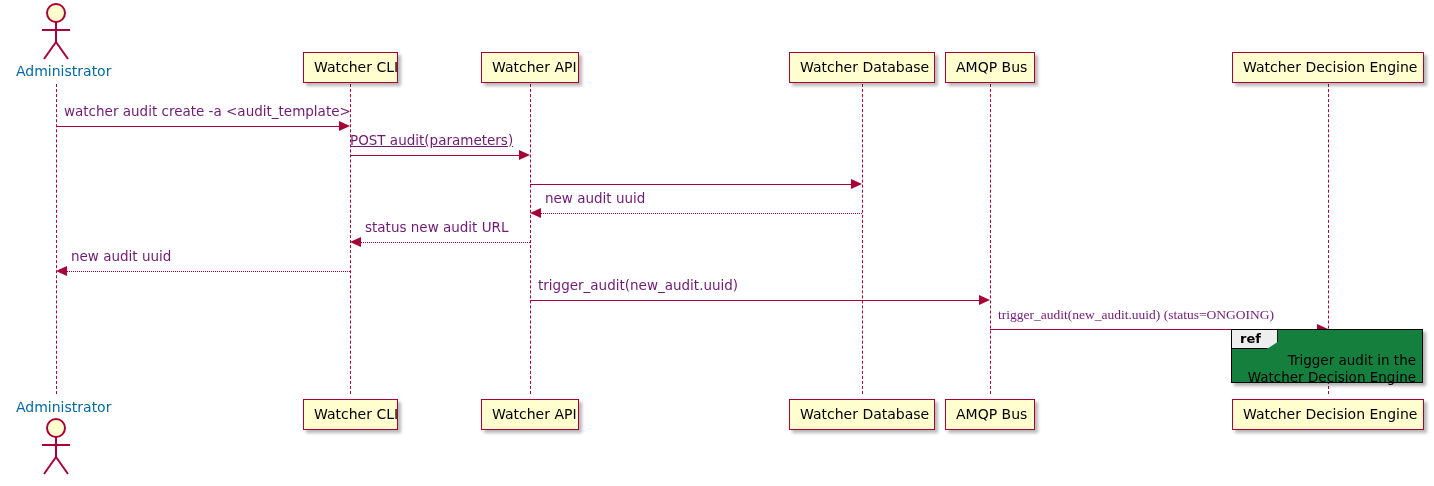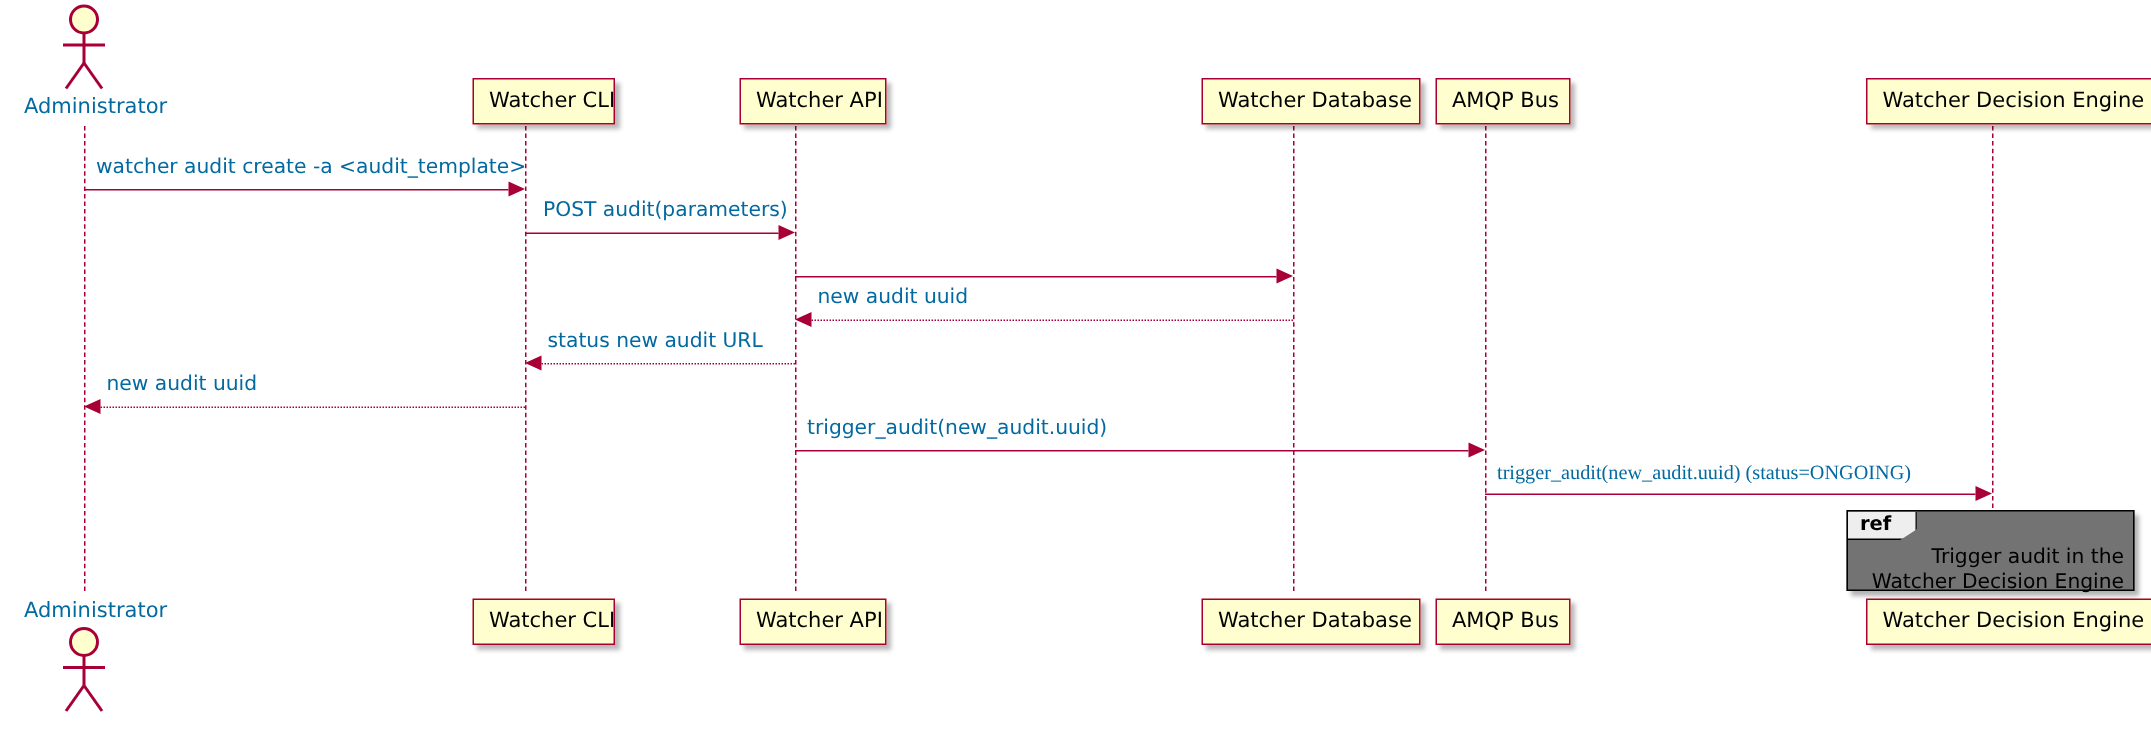--- a/index.html
+++ b/index.html
@@ -28,21 +28,20 @@
     background: #FEFECE;
     border: 1.5px solid #A80036;
     color: #000000;
     font-size: 14px;
     line-height: 1;
     text-align: center;
     white-space: nowrap;
     padding: 7px 10px 8px 10px;
     box-shadow: 3px 3px 3px rgba(0,0,0,0.28);
     border-radius: 0;
-    margin-left: 12px;
   }
   .actor-wrap {
     position: absolute;
     width: 80px;
     text-align: center;
   }
   .actor-svg { display: block; margin: 0 auto; }
   .actor-label {
     font-size: 14px;
     color: #0369a1;
@@ -67,31 +66,30 @@
     border-left: 11px solid #A80036;
   }
   .arrow-left {
     border-top: 5px solid transparent;
     border-bottom: 5px solid transparent;
     border-right: 11px solid #A80036;
   }
   .msg-label {
     position: absolute;
     font-size: 13.5px;
-    color: #0369a1;
+    color: #701a75;
     white-space: nowrap;
     line-height: 1;
   }
   .ref-frame {
     position: absolute;
     box-sizing: border-box;
-    background: #737373;
+    background: #15803d;
     border: 1.5px solid #000000;
     box-shadow: 3px 3px 3px rgba(0,0,0,0.30);
-    margin-top: 11px;
   }
   .ref-tab {
     position: absolute;
     left: 0; top: 0;
     box-sizing: border-box;
     background: #EEEEEE;
     border-right: 1.5px solid #000000;
     border-bottom: 1.5px solid #000000;
     font-weight: bold;
     font-size: 13px;
@@ -154,21 +152,21 @@
   <div class="participant" style="left:303px; top:399px; width:95px;">Watcher CLI</div>
   <div class="participant" style="left:481px; top:399px; width:98px;">Watcher API</div>
   <div class="participant" style="left:789px; top:399px; width:146px;">Watcher Database</div>
   <div class="participant" style="left:945px; top:399px; width:90px;">AMQP Bus</div>
   <div class="participant" style="left:1232px; top:399px; width:192px;">Watcher Decision Engine</div>
 
   <div class="msg-label" style="left:64px; top:105px;">watcher audit create -a &lt;audit_template&gt;</div>
   <div class="msg-line" style="left:56px; top:126px; width:283px;"></div>
   <div class="arrow-head arrow-right" style="left:339px; top:121px;"></div>
 
-  <div class="msg-label" style="left:362px; top:134px;">POST audit(parameters)</div>
+  <div class="msg-label" style="left:350px; top:134px;text-decoration:underline;">POST audit(parameters)</div>
   <div class="msg-line" style="left:350px; top:155px; width:169px;"></div>
   <div class="arrow-head arrow-right" style="left:519px; top:150px;"></div>
 
   <div class="msg-line" style="left:530px; top:184px; width:321px;"></div>
   <div class="arrow-head arrow-right" style="left:851px; top:179px;"></div>
 
   <div class="msg-label" style="left:545px; top:192px;">new audit uuid</div>
   <div class="msg-line ret" style="left:541px; top:213px; width:321px;"></div>
   <div class="arrow-head arrow-left" style="left:530px; top:208px;"></div>
 

